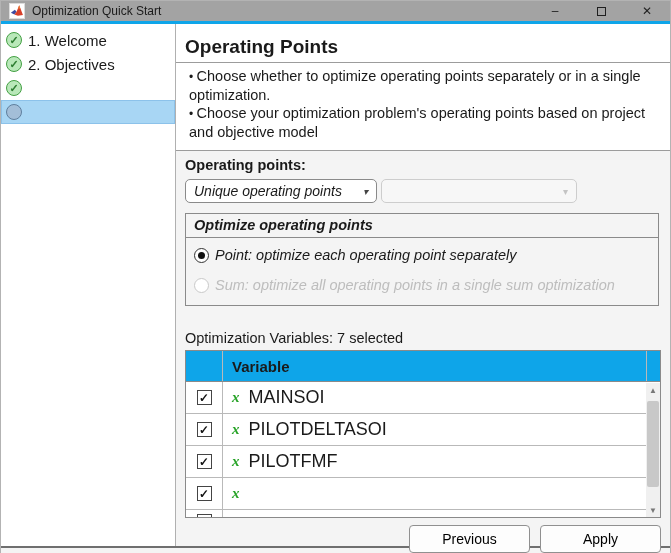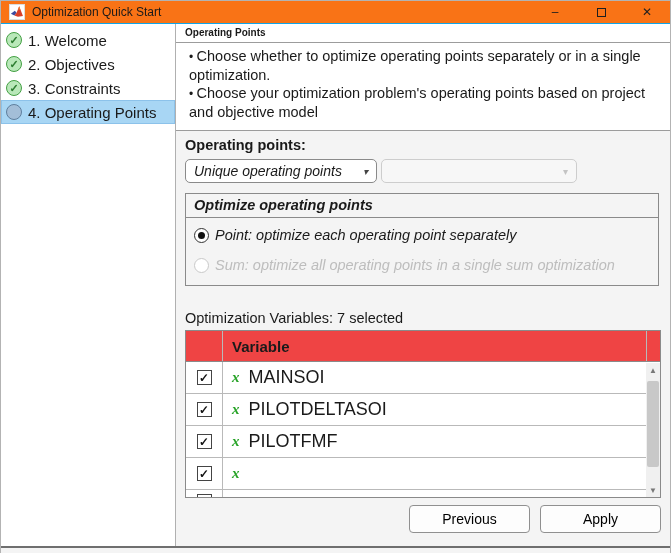--- a/index.html
+++ b/index.html
@@ -3,21 +3,21 @@
 <meta charset="utf-8">
 <style>
   * { margin:0; padding:0; box-sizing:border-box; }
   html,body { background:#f3f3f3; }
   body { font-family:"Liberation Sans", sans-serif; color:#1a1a1a; }
 
   .window { width:671px; height:553px; position:relative; background:#f4f4f4;
             border-left:1px solid #b3b3b3; border-right:1px solid #b3b3b3; border-top:1px solid #b3b3b3; }
 
   
-  .titlebar { height:23px; background:#f97316; border-bottom:1px solid #0ea5e9;
+  .titlebar { height:23px; background:#a3a3a3; border-bottom:3px solid #0ea5e9;
               display:flex; align-items:center; }
   .app-icon { width:16px; height:16px; margin:0 7px 0 8px; background:#fff; border:1px solid #dcdcdc;
               display:flex; align-items:center; justify-content:center; }
   .title-text { font-size:12px; color:#1a1a1a; flex:1; }
   .win-controls { display:flex; height:100%; }
   .win-btn { width:46px; height:100%; display:flex; align-items:center; justify-content:center;
              font-size:12px; color:#1f1f1f; cursor:default; }
   .glyph-max { width:9px; height:9px; border:1px solid #1f1f1f; display:inline-block; }
 
   
@@ -25,22 +25,22 @@
   .sidebar { width:177px; background:#fff; border-right:1px solid #b0b0b0; padding-top:4px; }
   .side-item { height:24px; display:flex; align-items:center; gap:6px; padding-left:5px;
                font-size:15px; cursor:default; }
   .side-item.selected { background:#a8d6f4; outline:1px solid #8cc2ea; outline-offset:-1px; }
   .step-circle { width:16px; height:16px; border-radius:50%; flex:none;
                  display:flex; align-items:center; justify-content:center; font-size:11px; font-weight:bold; }
   .step-done { background:#b9e8b9; border:1.5px solid #44a044; color:#2e7d32; }
   .step-current { background:#a3bed8; border:1.5px solid #5f7f9e; color:transparent; }
 
   .main { flex:1; display:flex; flex-direction:column; background:#f4f4f4; }
-  .main-heading { background:#fff; border-bottom:1px solid #9c9c9c; padding:3px 9px 4px;
-                  font-size:10px; font-weight:bold; }
+  .main-heading { background:#fff; border-bottom:1px solid #9c9c9c; padding:12px 9px 4px;
+                  font-size:19px; font-weight:bold; }
   .main-desc { background:#fff; border-bottom:1px solid #9c9c9c; padding:4px 9px 9px;
                font-size:14.5px; line-height:18px; }
   .bullet { padding-left:4px; }
   .bullet::before { content:"• "; font-size:12px; }
 
   .content { flex:1; padding:6px 9px 0; position:relative; }
 
   .section-label { font-size:14.5px; font-weight:bold; height:18px; }
   .dd-row { display:flex; gap:4px; margin-top:4px; }
   .dropdown { height:24px; border-radius:5px; display:flex; align-items:center;
@@ -59,21 +59,21 @@
   .radio { width:15px; height:15px; border-radius:50%; border:1px solid #333; background:#fff;
            display:flex; align-items:center; justify-content:center; flex:none; }
   .radio.on::after { content:""; width:7px; height:7px; border-radius:50%; background:#111; }
   .radio-row.disabled { color:#bdbdbd; }
   .radio-row.disabled .radio { border-color:#c9c9c9; }
 
   .vars-label { font-size:14.5px; margin-top:24px; height:18px; }
 
   .var-table { border:1px solid #8a8a8a; background:#fff; width:476px; height:168px;
                margin-top:2px; position:relative; overflow:hidden; }
-  .t-header { height:31px; background:#ef4444; border-bottom:1px solid #8a8a8a; display:flex; }
+  .t-header { height:31px; background:#0ea5e9; border-bottom:1px solid #8a8a8a; display:flex; }
   .t-col-check { width:37px; border-right:1px solid #b9b9b9; flex:none;
                  display:flex; align-items:center; justify-content:center; }
   .t-col-var { flex:1; display:flex; align-items:center; padding-left:9px; }
   .t-col-end { width:14px; border-left:1px solid #b9b9b9; flex:none; }
   .t-header .t-col-var { font-size:15px; font-weight:bold; }
   .t-row { height:32px; display:flex; border-bottom:1px solid #b9b9b9; background:#fff; }
   .t-row.partial { height:9px; border-bottom:none; overflow:hidden; }
   .checkbox { width:15px; height:15px; border:1px solid #444; background:#fff;
               display:flex; align-items:center; justify-content:center;
               font-size:12px; font-weight:bold; color:#111; line-height:1; }
@@ -125,25 +125,23 @@
       <div class="side-item">
         <span class="step-circle step-done">✓</span>
         <span>1. Welcome</span>
       </div>
       <div class="side-item">
         <span class="step-circle step-done">✓</span>
         <span>2. Objectives</span>
       </div>
       <div class="side-item">
         <span class="step-circle step-done">✓</span>
-        <span>3. Constraints</span>
       </div>
       <div class="side-item selected">
         <span class="step-circle step-current">●</span>
-        <span>4. Operating Points</span>
       </div>
     </nav>
 
     <div class="main">
       <div class="main-heading">Operating Points</div>
 
       <div class="main-desc">
         <div class="bullet">Choose whether to optimize operating points separately or in a single optimization.</div>
         <div class="bullet">Choose your optimization problem's operating points based on project and objective model</div>
       </div>

